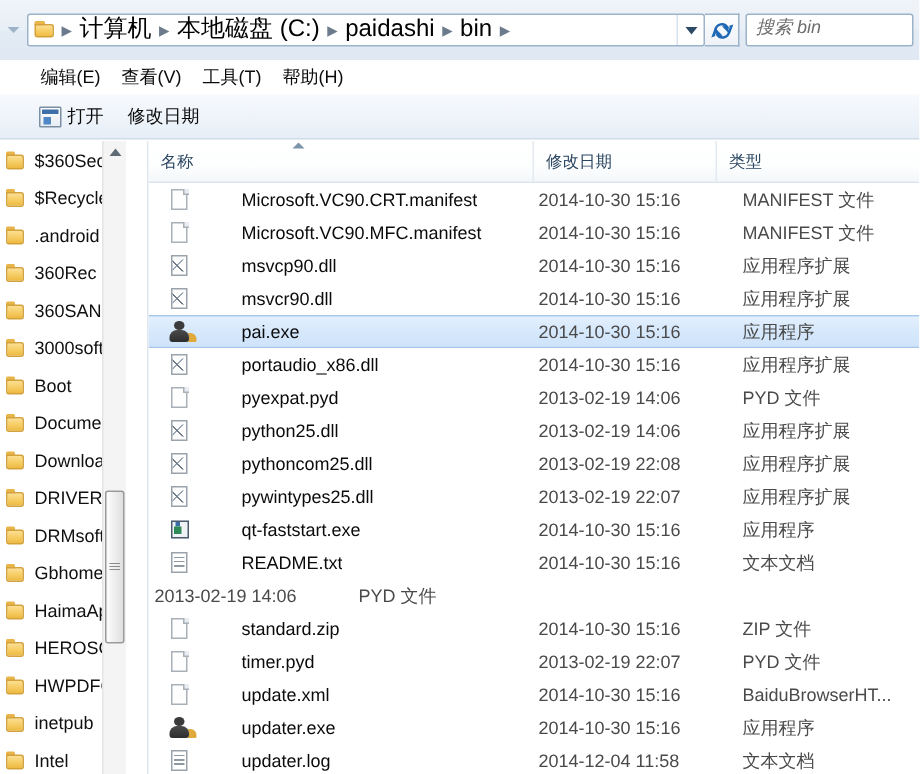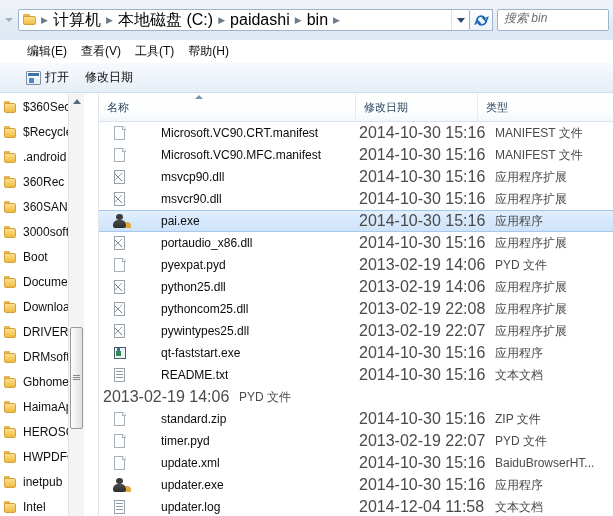--- a/index.html
+++ b/index.html
@@ -390,21 +390,21 @@
     display: flex;
     align-items: center;
     padding-left: 13px;
     box-sizing: border-box;
     overflow: hidden;
     gap: 28px;
   }
   .cell-date {
     width: 122px;
     flex: 0 0 122px;
-    font-size: 16px;
+    font-size: 12px;
     color: #4a4a4a;
     padding-left: 4px;
     box-sizing: border-box;
     white-space: nowrap;
   }
   .cell-type {
     width: 114px;
     flex: 0 0 114px;
     font-size: 12px;
     color: #4a4a4a;

